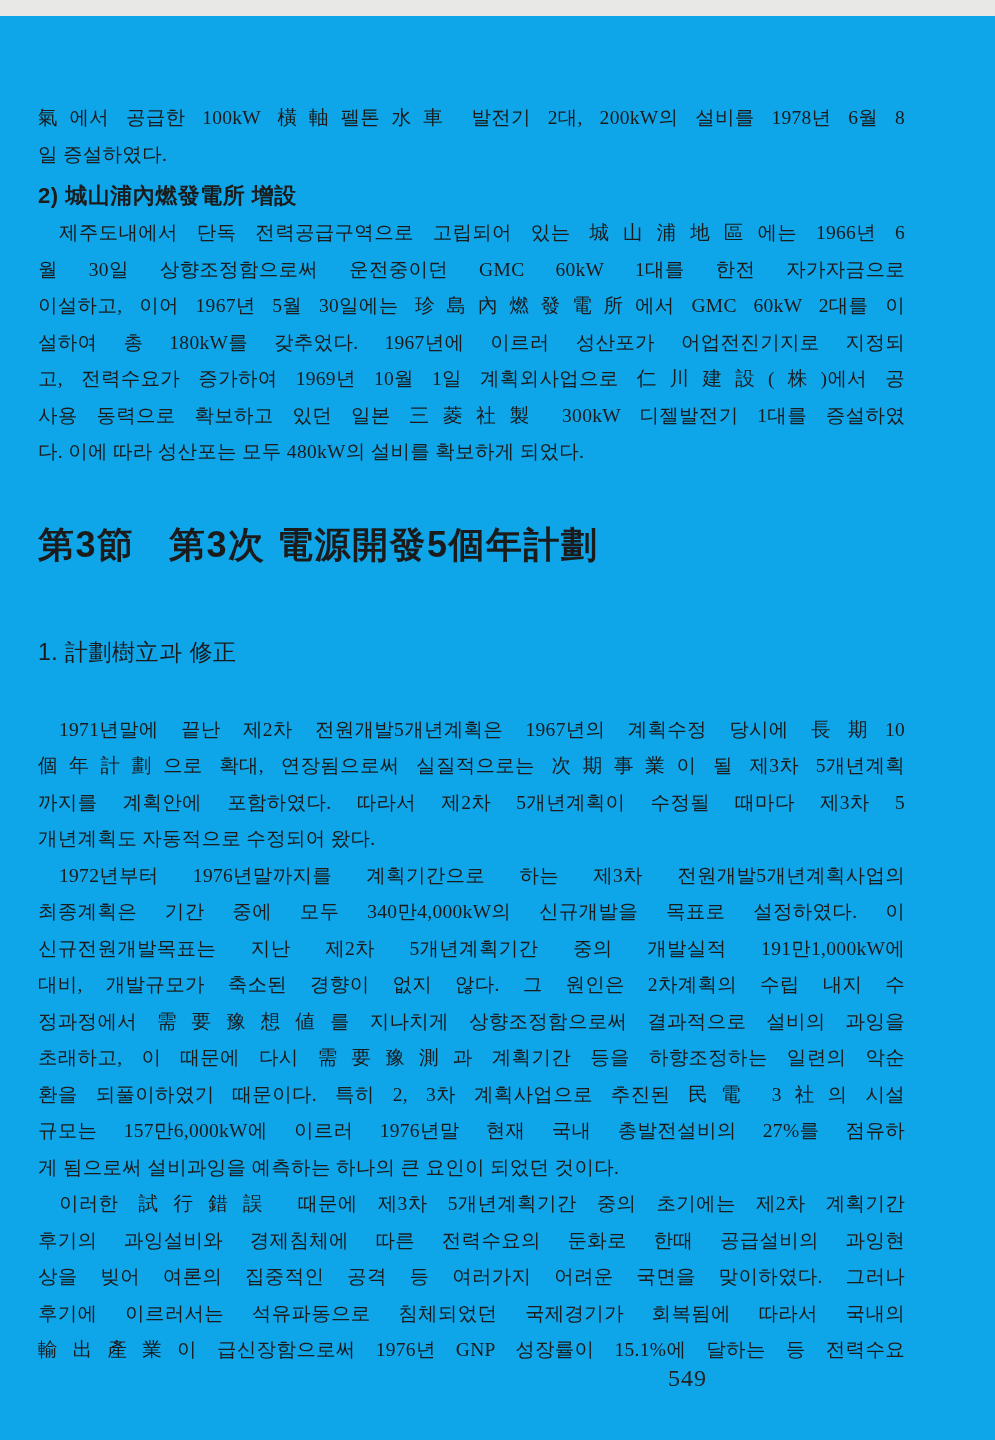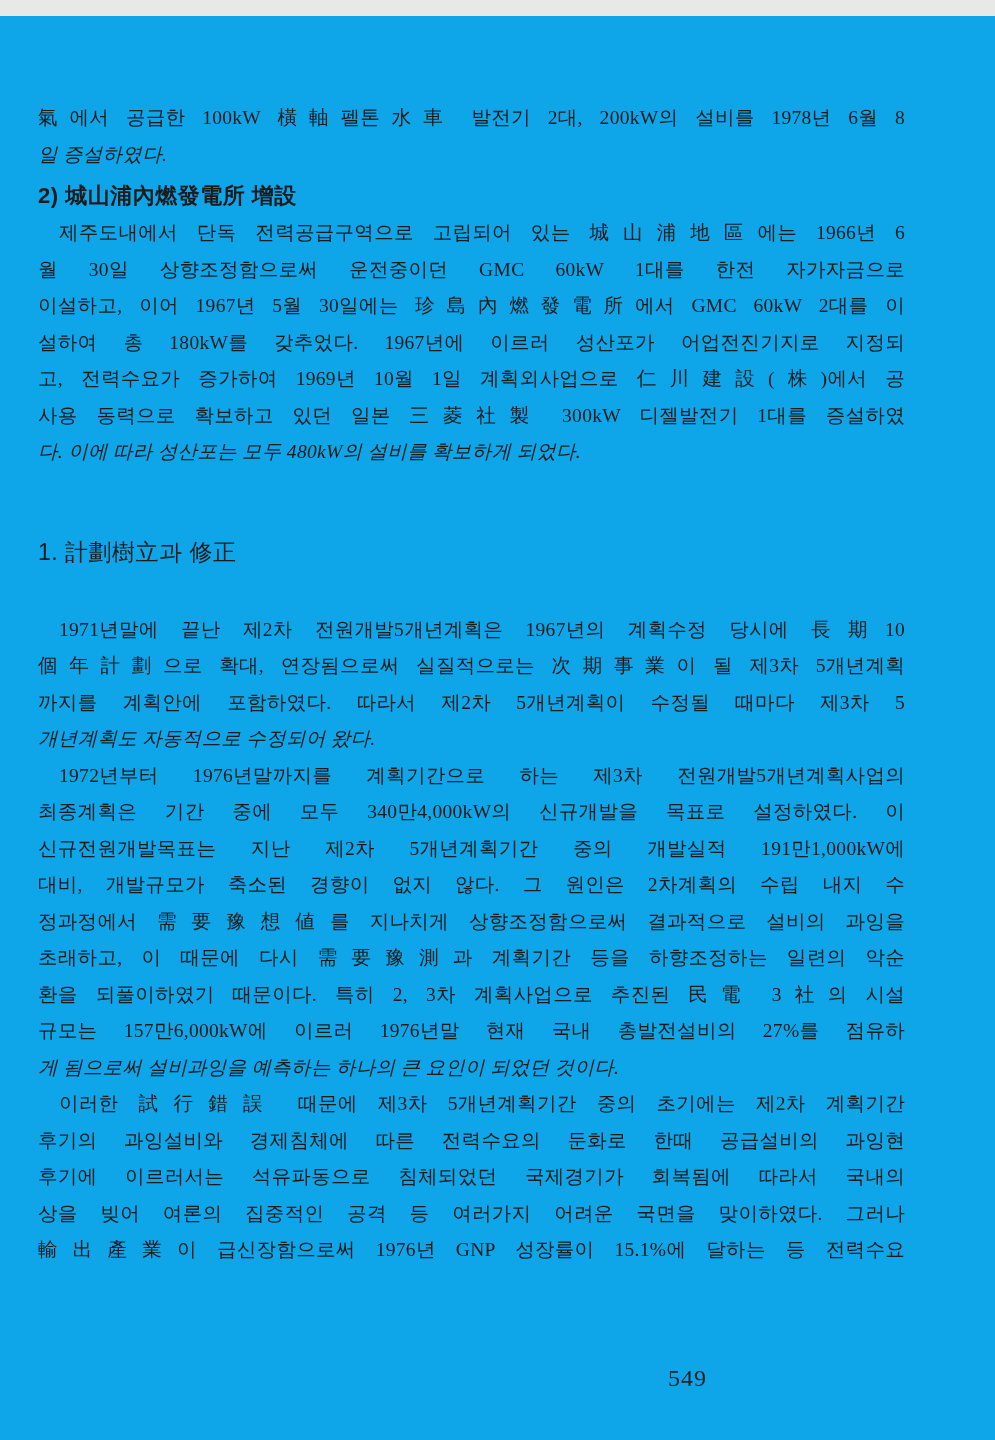--- a/index.html
+++ b/index.html
@@ -26,21 +26,21 @@
     height: 36.5px;
     letter-spacing: 0.3px;
     white-space: nowrap;
   }
   .bl.j {
     white-space: normal;
     text-align: justify;
     text-align-last: justify;
   }
   .bl.indent { padding-left: 21px; }
-  .bl.end { text-align: center; text-align-last: left; font-style: italic; }
+  .bl.end { text-align: center; text-align-last: left; }
 
   
   .h-sub2 {
     margin: 4px 0 0 0;
     font-family: "Liberation Sans", "DejaVu Sans", sans-serif;
     font-weight: 700;
     font-size: 22px;
     line-height: 38px;
     letter-spacing: 0.5px;
   }
@@ -92,20 +92,21 @@
   <section>
     <div class="bl j indent">제주도내에서 단독 전력공급구역으로 고립되어 있는 城山浦地區에는 1966년 6</div>
     <div class="bl j">월 30일 상향조정함으로써 운전중이던 GMC 60kW 1대를 한전 자가자금으로</div>
     <div class="bl j">이설하고, 이어 1967년 5월 30일에는 珍島內燃發電所에서 GMC 60kW 2대를 이</div>
     <div class="bl j">설하여 총 180kW를 갖추었다. 1967년에 이르러 성산포가 어업전진기지로 지정되</div>
     <div class="bl j">고, 전력수요가 증가하여 1969년 10월 1일 계획외사업으로 仁川建設(株)에서 공</div>
     <div class="bl j">사용 동력으로 확보하고 있던 일본 三菱社製 300kW 디젤발전기 1대를 증설하였</div>
     <div class="bl end">다. 이에 따라 성산포는 모두 480kW의 설비를 확보하게 되었다.</div>
   </section>
 
+  <h1 class="h-section">第3節   第3次 電源開發5個年計劃</h1>
 
   <h2 class="h-num">1. 計劃樹立과 修正</h2>
 
   <section class="body-start">
     <div class="bl j indent">1971년말에 끝난 제2차 전원개발5개년계획은 1967년의 계획수정 당시에 長期10</div>
     <div class="bl j">個年計劃으로 확대, 연장됨으로써 실질적으로는 次期事業이 될 제3차 5개년계획</div>
     <div class="bl j">까지를 계획안에 포함하였다. 따라서 제2차 5개년계획이 수정될 때마다 제3차 5</div>
     <div class="bl end">개년계획도 자동적으로 수정되어 왔다.</div>
   </section>
 
@@ -117,20 +118,20 @@
     <div class="bl j">정과정에서 需要豫想値를 지나치게 상향조정함으로써 결과적으로 설비의 과잉을</div>
     <div class="bl j">초래하고, 이 때문에 다시 需要豫測과 계획기간 등을 하향조정하는 일련의 악순</div>
     <div class="bl j">환을 되풀이하였기 때문이다. 특히 2, 3차 계획사업으로 추진된 民電 3社의 시설</div>
     <div class="bl j">규모는 157만6,000kW에 이르러 1976년말 현재 국내 총발전설비의 27%를 점유하</div>
     <div class="bl end">게 됨으로써 설비과잉을 예측하는 하나의 큰 요인이 되었던 것이다.</div>
   </section>
 
   <section>
     <div class="bl j indent">이러한 試行錯誤 때문에 제3차 5개년계획기간 중의 초기에는 제2차 계획기간</div>
     <div class="bl j">후기의 과잉설비와 경제침체에 따른 전력수요의 둔화로 한때 공급설비의 과잉현</div>
+    <div class="bl j">상을 빚어 여론의 집중적인 공격 등 여러가지 어려운 국면을 맞이하였다. 그러나</div>
     <div class="bl j">후기에 이르러서는 석유파동으로 침체되었던 국제경기가 회복됨에 따라서 국내의</div>
-    <div class="bl j">상을 빚어 여론의 집중적인 공격 등 여러가지 어려운 국면을 맞이하였다. 그러나</div>
     <div class="bl j">輸出產業이 급신장함으로써 1976년 GNP 성장률이 15.1%에 달하는 등 전력수요</div>
   </section>
 
   <div class="pageno">549</div>
 
 </main>
 
 </body></html>

